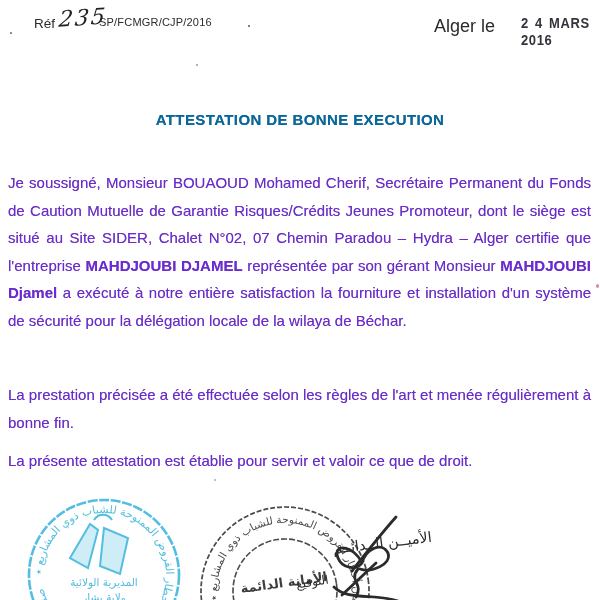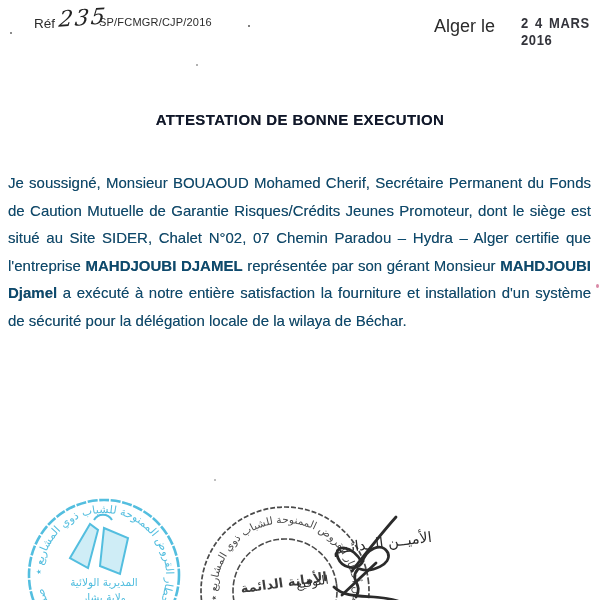--- a/index.html
+++ b/index.html
@@ -19,25 +19,25 @@
   .ref-number   { position: absolute; left: 46px;  top: -7px; font-size: 22px;
                   font-family: "DejaVu Serif", serif; font-style: italic;
                   transform: rotate(-4deg) skewX(-10deg); letter-spacing: 2px; color: #222; }
   .ref-code     { position: absolute; left: 86px;  top: 4px;  font-size: 11px; letter-spacing: 0.2px; }
   .place-line   { position: absolute; left: 421px; top: 4px;  font-size: 18px; }
   .date-stamp   { position: absolute; left: 508px; top: 3px;  font-size: 13px; font-weight: 700;
                   color: #33343b; letter-spacing: 0.6px; word-spacing: 2px;
                   transform: scaleY(1.12); transform-origin: left top; }
   
   .title { position: absolute; top: 111px; left: 0; width: 100%; text-align: center;
-           font-size: 15px; font-weight: 700; letter-spacing: 0.4px; color: #0f172a;
+           font-size: 15px; font-weight: 700; letter-spacing: 0.4px; color: #0369a1;
            text-shadow: 0 0 0.5px rgba(30,30,30,0.6); }
   
   .para { position: absolute; left: 8px; right: 9px; font-size: 15px; line-height: 27.6px;
-          text-align: justify; color: #0c4a6e; text-shadow: 0 0 0.5px rgba(40,40,40,0.5); }
+          text-align: justify; color: #6d28d9; text-shadow: 0 0 0.5px rgba(40,40,40,0.5); }
   .p1 { top: 169px; }
   .p2 { top: 381px; }
   .p3 { top: 447px; }
   .bold { font-weight: 700; }
   
   .left-stamp   { position: absolute; left: 18px;  top: 494px; z-index: 1; }
   .center-stamp { position: absolute; left: 193px; top: 499px; z-index: 1; }
   .signature    { position: absolute; left: 308px; top: 511px; z-index: 3; }
   .signer-title { position: absolute; left: 312px; top: 536px; z-index: 2; width: 120px;
                   font-size: 14.5px; color: #2a2a2a; direction: rtl; white-space: nowrap;
@@ -65,21 +65,23 @@
     <span class="ref-number">235</span>
     <span class="ref-code">SP/FCMGR/CJP/2016</span>
     <span class="place-line">Alger le</span>
     <span class="date-stamp">2 4 MARS 2016</span>
   </div>
 
   <div class="title">ATTESTATION DE BONNE EXECUTION</div>
 
   <div class="para p1"><span>Je soussigné, Monsieur BOUAOUD Mohamed Cherif, Secrétaire Permanent du Fonds de Caution Mutuelle de Garantie Risques/Crédits Jeunes Promoteur, dont le siège est situé au Site SIDER, Chalet N°02, 07 Chemin Paradou – Hydra – Alger certifie que l'entreprise </span><span class="bold">MAHDJOUBI DJAMEL</span><span> représentée par son gérant Monsieur </span><span class="bold">MAHDJOUBI Djamel</span><span> a exécuté à notre entière satisfaction la fourniture et installation d'un système de sécurité pour la délégation locale de la wilaya de Béchar.</span></div>
 
+  <div class="para p2">La prestation précisée a été effectuée selon les règles de l'art et menée régulièrement à bonne fin.</div>
 
+  <div class="para p3">La présente attestation est établie pour servir et valoir ce que de droit.</div>
 
   <svg class="left-stamp" width="172" height="172" viewBox="0 0 172 172">
     <defs>
       <path id="ringL" d="M86,81 m-62,0 a62,62 0 1,1 124,0 a62,62 0 1,1 -124,0"></path>
     </defs>
     <circle cx="86" cy="81" r="75" fill="none" stroke="#53bedf" stroke-width="2.6" stroke-dasharray="10 1.6"></circle>
     <text font-size="11" fill="#53bedf" font-family="DejaVu Sans, sans-serif" letter-spacing="1">
       <textPath href="#ringL">صندوق الكفالة المشتركة لضمان أخطار القروض الممنوحة للشباب ذوي المشاريع ٭</textPath>
     </text>
     <path d="M52 64 L72 30 L80 36 L70 74 Z" fill="rgba(83,190,223,0.28)" stroke="#53bedf" stroke-width="2"></path>

